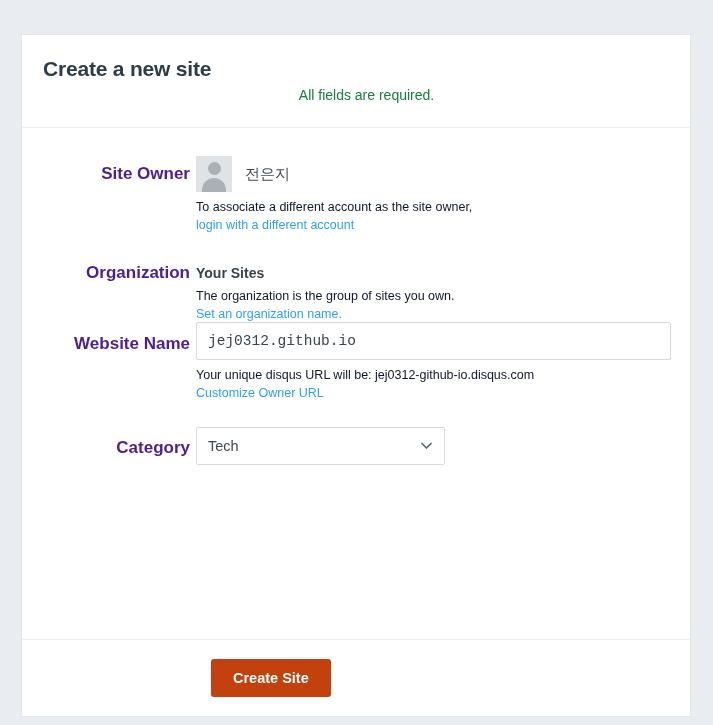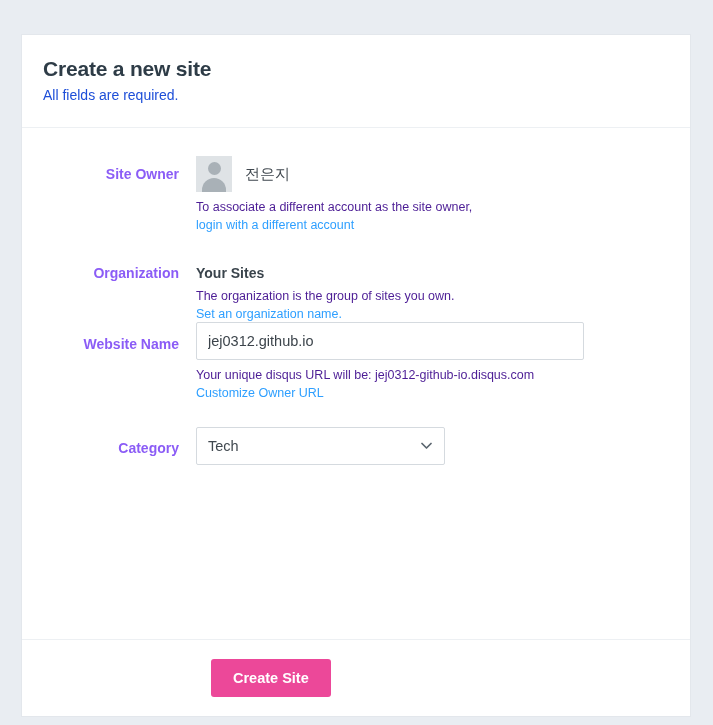--- a/index.html
+++ b/index.html
@@ -36,55 +36,56 @@
   .page-title {
     font-size: 21px;
     font-weight: bold;
     color: #2e3c47;
     letter-spacing: -0.2px;
     margin: 0 0 7px 0;
     line-height: 1.1;
   }
   .page-subtitle {
     font-size: 14px;
-    color: #1d4ed8;
+    color: #15803d;
     margin: 0;
     line-height: 1.2;
+    text-align: center;
   }
 
   
   .card-body {
     padding-top: 28px;
     height: 512px;
     box-sizing: border-box;
     border-bottom: 1px solid #edf0f3;
   }
 
   .field-row {
     display: flex;
     align-items: flex-start;
   }
   .field-label {
     width: 174px;
     min-width: 174px;
     text-align: right;
-    padding-right: 17px;
-    box-sizing: border-box;
-    font-size: 14px;
+    padding-right: 6px;
+    box-sizing: border-box;
+    font-size: 17px;
     font-weight: bold;
-    color: #8b5cf6;
+    color: #4c1d95;
     line-height: 18px;
   }
   .field-control {
     flex: 1;
   }
 
   .help-text {
     font-size: 12.5px;
-    color: #4c1d95;
+    color: #0f172a;
     line-height: 16px;
     margin: 0;
   }
   .link {
     font-size: 12.5px;
     color: #2e9fff;
     text-decoration: none;
     line-height: 16px;
     display: inline-block;
     cursor: pointer;
@@ -142,27 +143,27 @@
     font-weight: bold;
     color: #3a444c;
     line-height: 18px;
   }
   .org-help { margin-top: 6px; }
 
   
   .row-website { }
   .row-website .field-label { padding-top: 13px; }
   .text-input {
-    width: 388px;
+    width: 475px;
     height: 38px;
     box-sizing: border-box;
     border: 1px solid #d5dadf;
     border-radius: 2px;
     padding: 0 11px;
-    font-family: Liberation Sans, sans-serif;
+    font-family: Liberation Mono, monospace;
     font-size: 14.5px;
     color: #3c444b;
     background: #fff;
     outline: none;
   }
   .website-help { margin-top: 7px; }
 
   
   .row-category { margin-top: 26px; }
   .row-language { margin-top: 29px; }
@@ -205,21 +206,21 @@
 
   
   .card-footer {
     height: 75px;
     box-sizing: border-box;
     padding-left: 189px;
     padding-top: 19px;
   }
   .primary-button {
     display: inline-block;
-    background: #ec4899;
+    background: #c2410c;
     color: #ffffff;
     font-size: 14.5px;
     font-weight: bold;
     border: none;
     border-radius: 3px;
     padding: 0 22px;
     height: 38px;
     line-height: 38px;
     cursor: pointer;
     font-family: "Liberation Sans", sans-serif;

